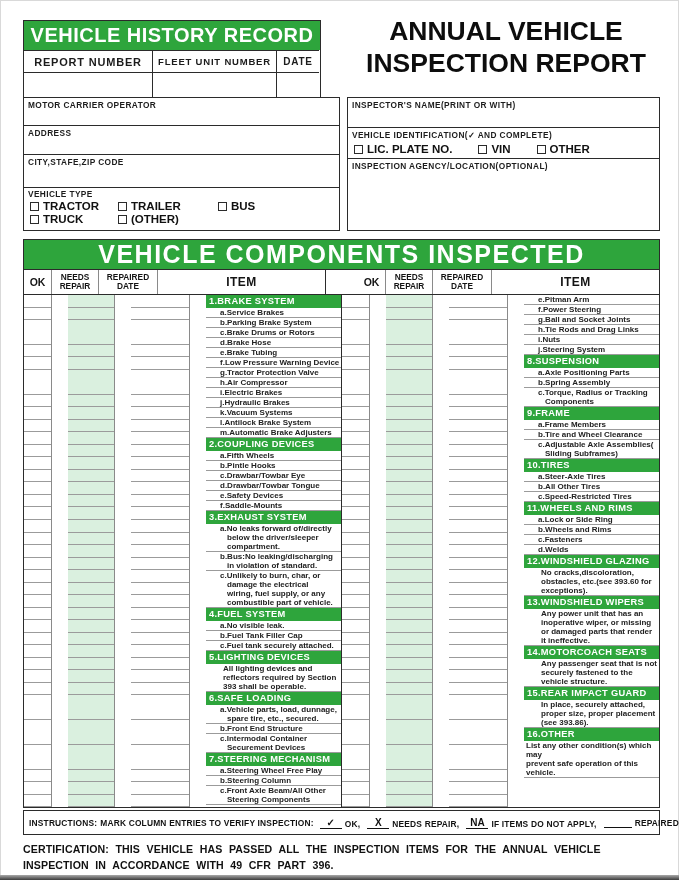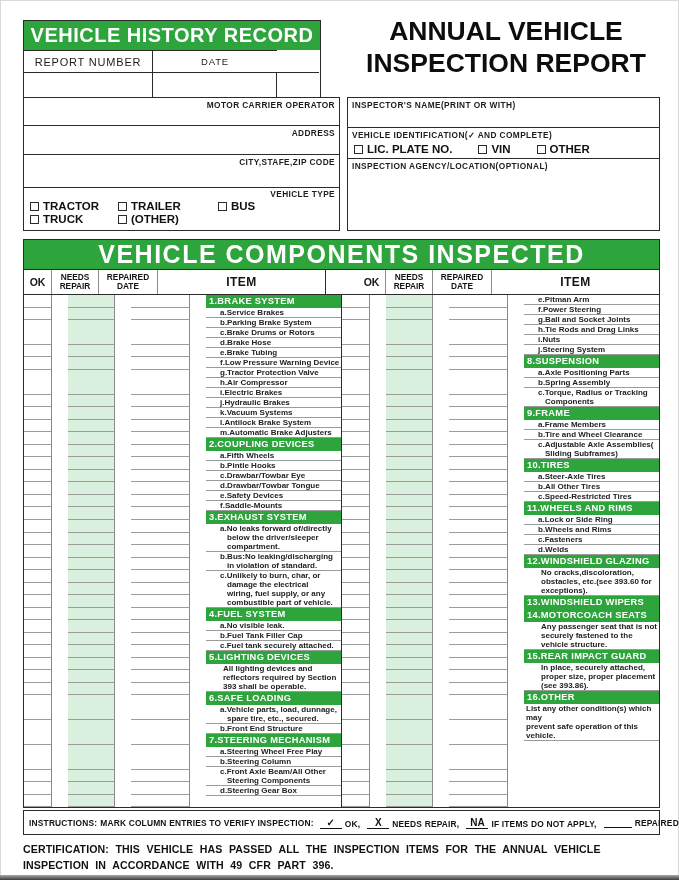--- a/index.html
+++ b/index.html
@@ -11,36 +11,36 @@
           background:linear-gradient(#a9a9a9, #3c3c3c); }
 
   
   .history { position:absolute; left:23px; top:20px; width:298px; border:1.5px solid #2b2b2b; }
   .history-banner { height:29px; background:#2ea53c; color:#fff; font-weight:700; font-size:20px;
           letter-spacing:.5px; display:flex; align-items:center; justify-content:center; }
   .history-head, .history-vals { display:flex; }
   .history-head > div, .history-vals > div { border-right:1px solid #2b2b2b; border-top:1px solid #2b2b2b;
           display:flex; align-items:center; justify-content:center; }
   .history-head > div:last-child, .history-vals > div:last-child { border-right:none; }
-  .history-head > div { height:22px; font-weight:400; color:#1c1c1c; letter-spacing:.8px;text-align:center; }
+  .history-head > div { height:22px; font-weight:700; color:#1c1c1c; letter-spacing:.8px;text-align:center; }
   .history-head > div:nth-of-type(1) { width:129px; font-size:11px; }
   .history-head > div:nth-of-type(2) { width:124px; font-size:9.5px; }
   .history-head > div:nth-of-type(3) { width:42px; font-size:10px; }
   .history-vals > div { height:25px; }
   .history-vals > div:nth-of-type(1) { width:129px; }
   .history-vals > div:nth-of-type(2) { width:124px; }
   .history-vals > div:nth-of-type(3) { width:42px; }
 
   
   .main-title { position:absolute; left:352px; top:16px; width:308px; text-align:center;
           font-weight:700; font-size:26.5px; line-height:1.2; color:#0d0d0d; }
 
   
   .box { position:absolute; top:97px; border:1.2px solid #2b2b2b; background:#fff; }
-  .box.carrier { left:23px; width:317px; height:134px;text-align:right; }
+  .box.carrier { left:23px; width:317px; height:134px; }
   .box.inspector { left:347px; width:313px; height:134px; }
   .box-row { border-bottom:1px solid #2b2b2b; padding:2px 4px; position:relative; }
   .box-row:last-child { border-bottom:none; }
   .box-label { font-size:8.3px; font-weight:700; letter-spacing:.4px; color:#1c1c1c; display:block; }
   .carrier .r1 { height:28px; } .carrier .r2 { height:29px; } .carrier .r3 { height:33px; }
   .carrier .r4 { height:41px; padding-top:1px; }
   .inspector .r1 { height:30px; } .inspector .r2 { height:31px; } .inspector .r3 { height:31px; }
   .inspector .r4 { height:39px; }
 
   .cb-row { display:flex; align-items:center; margin-top:1px; padding-left:2px; }
@@ -107,20 +107,21 @@
 </head>
 <body>
 
 <div class="page">
 
   <div class="history">
     <div class="history-banner">VEHICLE HISTORY RECORD</div>
     <div class="history-head">
 
     <div>REPORT NUMBER</div>
+        <div>FLEET UNIT NUMBER</div>
         <div>DATE</div>
       </div>
     <div class="history-vals">
       <div></div>
       <div></div>
       <div></div>
     </div>
   </div>
 
   <div class="main-title">
@@ -255,20 +256,22 @@
             <div class="comp-item t-item">b.Fuel Tank Filler Cap</div>
             <div class="comp-item t-item">c.Fuel tank securely attached.</div>
             <div class="comp-item t-header">5.LIGHTING DEVICES</div>
             <div class="comp-item t-desc">All lighting devices and
 reflectors required by Section
 393 shall be operable.</div>
             <div class="comp-item t-header">6.SAFE LOADING</div>
             <div class="comp-item t-item">a.Vehicle parts, load, dunnage,
 spare tire, etc., secured.</div>
             <div class="comp-item t-item">b.Front End Structure</div>
+            <div class="comp-item t-item">c.Intermodal Container
+Securement Devices</div>
             <div class="comp-item t-header">7.STEERING MECHANISM</div>
             <div class="comp-item t-item">a.Steering Wheel Free Play</div>
             <div class="comp-item t-item">b.Steering Column</div>
             <div class="comp-item t-item">c.Front Axle Beam/All Other
 Steering Components</div>
             <div class="comp-item t-item">d.Steering Gear Box</div>
           </div>
       </div>
       <div class="half">
         <div class="mc ok"></div>
@@ -299,20 +302,24 @@
             <div class="comp-item t-header">11.WHEELS AND RIMS</div>
             <div class="comp-item t-item">a.Lock or Side Ring</div>
             <div class="comp-item t-item">b.Wheels and Rims</div>
             <div class="comp-item t-item">c.Fasteners</div>
             <div class="comp-item t-item">d.Welds</div>
             <div class="comp-item t-header">12.WINDSHIELD GLAZING</div>
             <div class="comp-item t-desc">No cracks,discoloration,
 obstacles, etc.(see 393.60 for
 exceptions).</div>
             <div class="comp-item t-header">13.WINDSHIELD WIPERS</div>
+            <div class="comp-item t-desc">Any power unit that has an
+inoperative wiper, or missing
+or damaged parts that render
+it ineffective.</div>
             <div class="comp-item t-header">14.MOTORCOACH SEATS</div>
             <div class="comp-item t-desc">Any passenger seat that is not
 securely fastened to the
 vehicle structure.</div>
             <div class="comp-item t-header">15.REAR IMPACT GUARD</div>
             <div class="comp-item t-desc">In place, securely attached,
 proper size, proper placement
 (see 393.86).</div>
             <div class="comp-item t-header">16.OTHER</div>
             <div class="comp-item t-flush">List any other condition(s) which may

